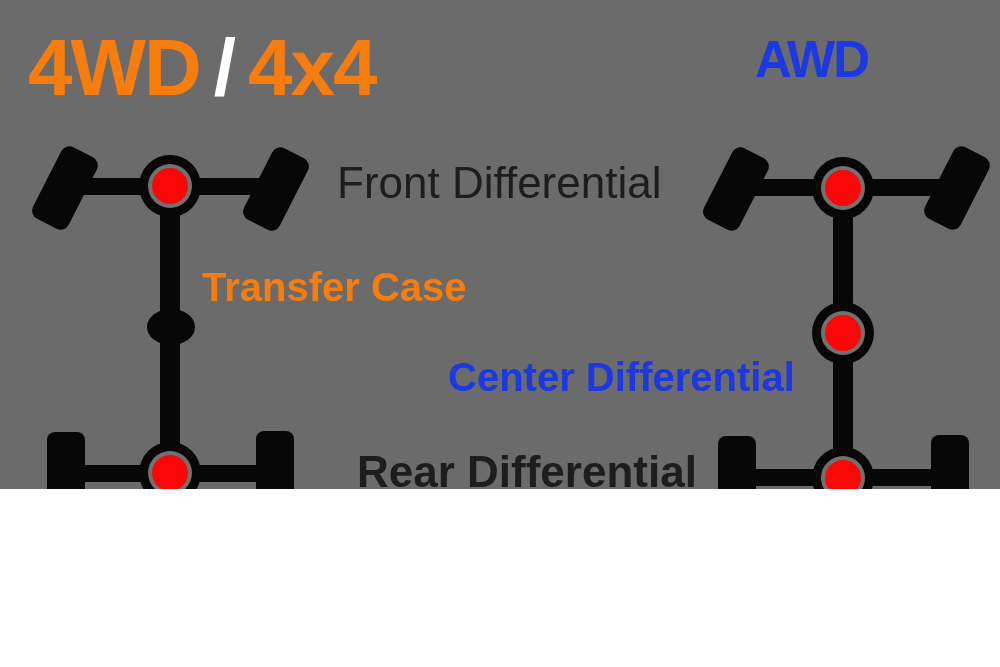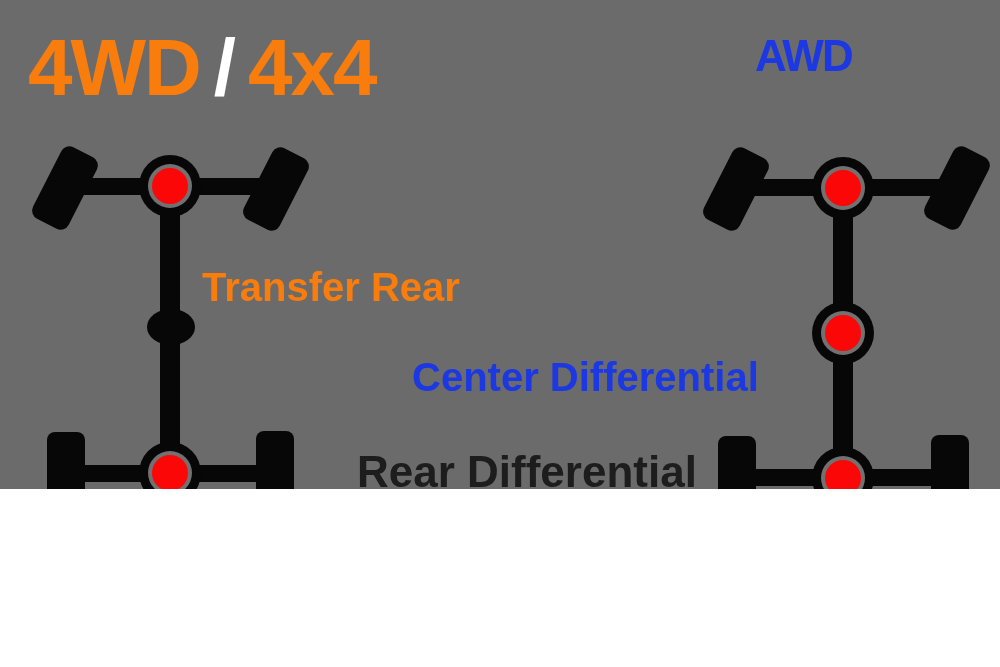--- a/index.html
+++ b/index.html
@@ -27,51 +27,52 @@
     position: absolute;
     left: 482px; top: 44px;
     font-size: 60px;
     font-weight: bold;
     color: #ffffff;
     line-height: 1;
   }
   .title-awd {
     position: absolute;
     left: 755px; top: 34px;
-    font-size: 44px;
+    font-size: 51px;
     font-weight: bold;
     letter-spacing: -2px;
     color: #1c38e2;
     line-height: 1;
   }
   
   .lbl { position: absolute; line-height: 1; white-space: nowrap; }
   .lbl-front  { left: 337px; top: 161px; font-size: 44px; font-weight: 400;  color: #1d1d1d; }
   .lbl-transfer { left: 202px; top: 267px; font-size: 40px; font-weight: bold; color: #f97d0d; }
-  .lbl-center { left: 412px; top: 357px; font-size: 40px; font-weight: bold; color: #1c38e2; }
+  .lbl-center { left: 448px; top: 357px; font-size: 40px; font-weight: bold; color: #1c38e2; }
   .lbl-rear   { left: 357px; top: 450px; font-size: 44px; font-weight: 700;  color: #1d1d1d; }
   
   .dt { position: absolute; }
   .dt-left  { left: 20px;  top: 130px; }
   .dt-right { left: 690px; top: 130px; }
   .chassis { fill: #070707; }
   .ring    { fill: #717171; }
   .red-core{ fill: #fb0707; }
 </style>
 </head>
 <body>
 
 <div class="canvas">
 
   <div class="title-left">
     <span class="part">4WD</span><span class="slash">/</span><span class="part">4x4</span>
   </div>
   <div class="title-awd">AWD</div>
 
-  <div class="lbl lbl-transfer">Transfer Rear</div>
+  <div class="lbl lbl-front">Front Differential</div>
+  <div class="lbl lbl-transfer">Transfer Case</div>
   <div class="lbl lbl-center">Center Differential</div>
   <div class="lbl lbl-rear">Rear Differential</div>
 
   <svg class="dt dt-left" width="300" height="400" viewBox="0 0 300 400">
     <rect class="chassis" x="35" y="48" width="230" height="17"></rect>
     <rect class="chassis" x="40" y="335" width="220" height="17"></rect>
     <rect class="chassis" x="140" y="56" width="20" height="287"></rect>
     <rect class="chassis" x="25" y="18" width="40" height="80" rx="9" transform="rotate(27 45 58)"></rect>
     <rect class="chassis" x="236" y="19" width="40" height="80" rx="9" transform="rotate(27 256 59)"></rect>
     <rect class="chassis" x="27" y="302" width="38" height="84" rx="8"></rect>

